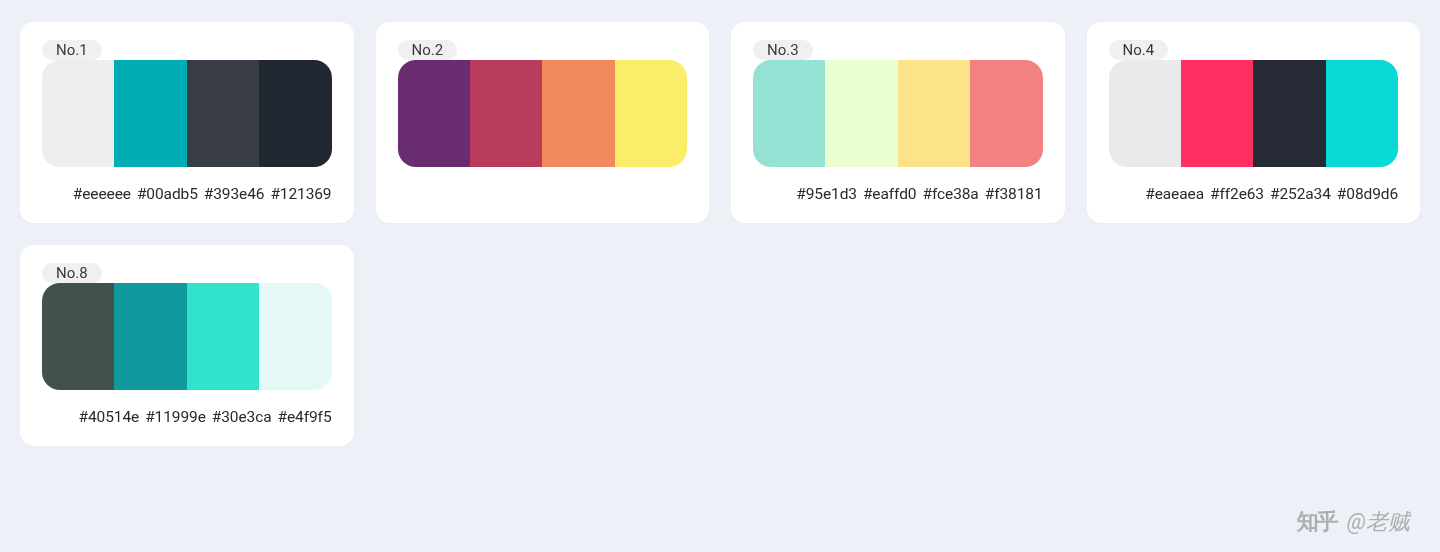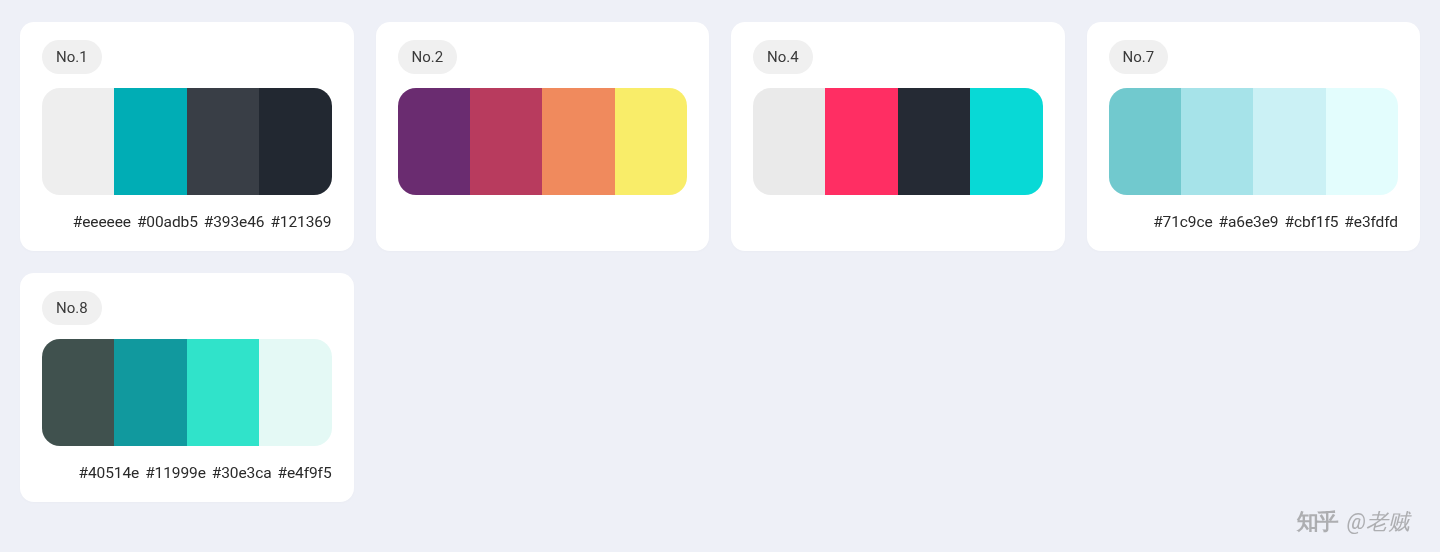--- a/index.html
+++ b/index.html
@@ -22,23 +22,22 @@
       background: #ffffff;
       border-radius: 14px;
       padding: 18px 22px 20px 22px;
       box-shadow: 0 1px 3px rgba(0,0,0,0.02);
     }
     .badge {
       display: inline-block;
       background: #f0f0f0;
       color: #3a3a3a;
       font-size: 15px;
-      padding: 8px 14px;
+      padding: 1px 14px;
       border-radius: 18px;
-      margin-bottom: 14px;
       font-weight: 400;
     }
     .swatch-row {
       display: flex;
       width: 100%;
       height: 107px;
       border-radius: 18px;
       overflow: hidden;
       margin-bottom: 18px;
     }
@@ -101,48 +100,54 @@
   <div class="card">
     <span class="badge">No.2</span>
     <div class="swatch-row">
       <div class="swatch" style="background:#6a2c70"></div>
       <div class="swatch" style="background:#b83b5e"></div>
       <div class="swatch" style="background:#f08a5d"></div>
       <div class="swatch" style="background:#f9ed69"></div>
     </div>
   </div>
 
+  <div class="card">
+    <span class="badge">No.3</span>
+    <div class="swatch-row">
+      <div class="swatch" style="background:#95e1d3"></div>
+      <div class="swatch" style="background:#eaffd0"></div>
+      <div class="swatch" style="background:#fce38a"></div>
+      <div class="swatch" style="background:#f38181"></div>
+    </div>
+    <div class="hex-row">
+      <span class="hex">#95e1d3</span>
+      <span class="hex">#eaffd0</span>
+      <span class="hex">#fce38a</span>
+      <span class="hex">#f38181</span>
+    </div>
+  </div>
 
   <div class="card">
     <span class="badge">No.4</span>
     <div class="swatch-row">
       <div class="swatch" style="background:#eaeaea"></div>
       <div class="swatch" style="background:#ff2e63"></div>
       <div class="swatch" style="background:#252a34"></div>
       <div class="swatch" style="background:#08d9d6"></div>
     </div>
+    <div class="hex-row">
+      <span class="hex">#eaeaea</span>
+      <span class="hex">#ff2e63</span>
+      <span class="hex">#252a34</span>
+      <span class="hex">#08d9d6</span>
+    </div>
   </div>
 
 
 
-  <div class="card">
-    <span class="badge">No.7</span>
-    <div class="swatch-row">
-      <div class="swatch" style="background:#71c9ce"></div>
-      <div class="swatch" style="background:#a6e3e9"></div>
-      <div class="swatch" style="background:#cbf1f5"></div>
-      <div class="swatch" style="background:#e3fdfd"></div>
-    </div>
-    <div class="hex-row">
-      <span class="hex">#71c9ce</span>
-      <span class="hex">#a6e3e9</span>
-      <span class="hex">#cbf1f5</span>
-      <span class="hex">#e3fdfd</span>
-    </div>
-  </div>
 
   <div class="card">
     <span class="badge">No.8</span>
     <div class="swatch-row">
       <div class="swatch" style="background:#40514e"></div>
       <div class="swatch" style="background:#11999e"></div>
       <div class="swatch" style="background:#30e3ca"></div>
       <div class="swatch" style="background:#e4f9f5"></div>
     </div>
     <div class="hex-row">

